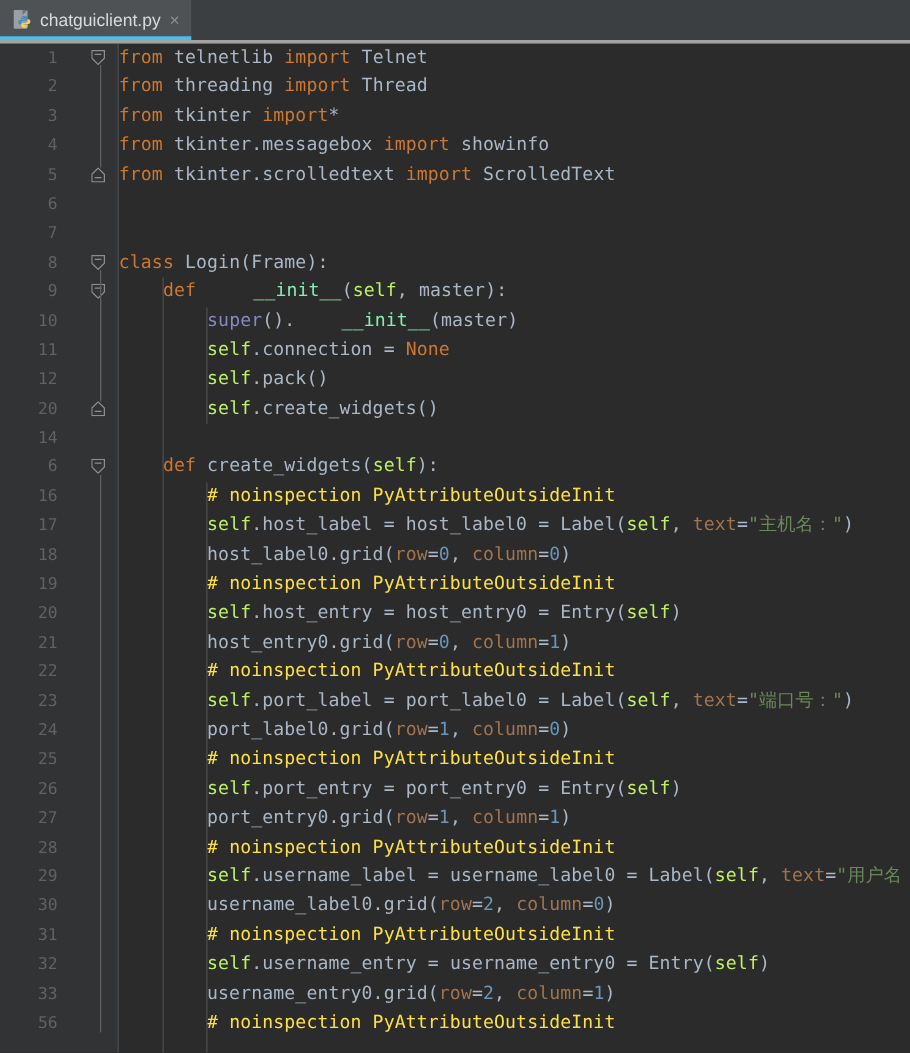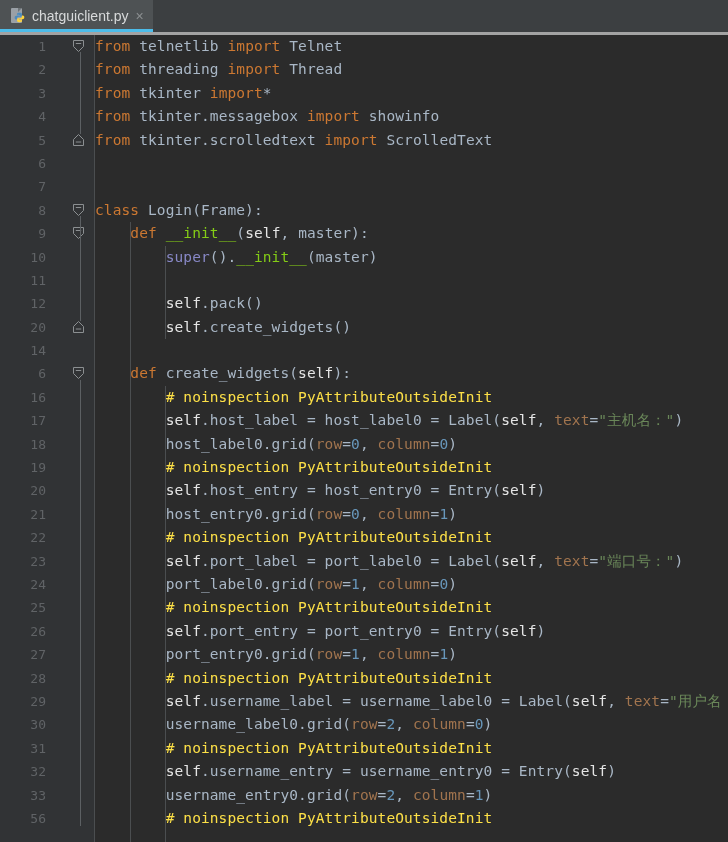--- a/index.html
+++ b/index.html
@@ -146,22 +146,22 @@
   
   .iguide {
     position: absolute;
     width: 1px;
     background: #4b4e50;
   }
 
   
   .kw   { color: #cc7832; }
   .cmt  { color: #fde047; }
-  .sf   { color: #e5e5e5; text-align: right; }
-  .fn   { color: #84cc16; }
+  .sf   { color: #bef264; text-align: right; }
+  .fn   { color: #86efac; margin-left: 37px; }
   .bi   { color: #8888c6; }
   .kwarg{ color: #a1744e; text-align: center; }
   .str  { color: #6a8759; }
   .num  { color: #6897bb; }
   .pln  { color: #a9b7c6; }
 </style>
 </head>
 <body>
 
 <div class="tabbar">
@@ -197,21 +197,21 @@
       <div class="row"><div class="lnum">7</div><div class="code"></div></div>
       <div class="row"><div class="lnum">8</div><div class="fold"><svg width="11" height="12" viewBox="0 0 11 12">
             <path d="M0.5 0.5h10v6l-5 5-5-5z" fill="none" stroke="#8b8f91"></path>
             <path d="M2.8 3.5h5.4" stroke="#8b8f91"></path>
           </svg></div><div class="code"><span class="kw">class</span><span class="pln"> Login(Frame):</span></div></div>
       <div class="row"><div class="lnum">9</div><div class="fold"><svg width="11" height="12" viewBox="0 0 11 12">
             <path d="M0.5 0.5h10v6l-5 5-5-5z" fill="none" stroke="#8b8f91"></path>
             <path d="M2.8 3.5h5.4" stroke="#8b8f91"></path>
           </svg></div><div class="code"><span class="pln">    </span><span class="kw">def</span><span class="pln"> </span><span class="fn">__init__</span><span class="pln">(</span><span class="sf">self</span><span class="pln">, master):</span></div></div>
       <div class="row"><div class="lnum">10</div><div class="code"><span class="pln">        </span><span class="bi">super</span><span class="pln">().</span><span class="fn">__init__</span><span class="pln">(master)</span></div></div>
-      <div class="row"><div class="lnum">11</div></div>
+      <div class="row"><div class="lnum">11</div><div class="code"><span class="pln">        </span><span class="sf">self</span><span class="pln">.connection = </span><span class="kw">None</span></div></div>
       <div class="row"><div class="lnum">12</div><div class="code"><span class="pln">        </span><span class="sf">self</span><span class="pln">.pack()</span></div></div>
       <div class="row"><div class="lnum">20</div><div class="fold"><svg width="11" height="12" viewBox="0 0 11 12">
             <path d="M0.5 11.5h10v-6l-5-5-5 5z" fill="none" stroke="#8b8f91"></path>
             <path d="M2.8 8.0h5.4" stroke="#8b8f91"></path>
           </svg></div><div class="code"><span class="pln">        </span><span class="sf">self</span><span class="pln">.create_widgets()</span></div></div>
       <div class="row"><div class="lnum">14</div><div class="code"></div></div>
       <div class="row"><div class="lnum">6</div><div class="fold"><svg width="11" height="12" viewBox="0 0 11 12">
             <path d="M0.5 0.5h10v6l-5 5-5-5z" fill="none" stroke="#8b8f91"></path>
             <path d="M2.8 3.5h5.4" stroke="#8b8f91"></path>
           </svg></div><div class="code"><span class="pln">    </span><span class="kw">def</span><span class="pln"> create_widgets(</span><span class="sf">self</span><span class="pln">):</span></div></div>

